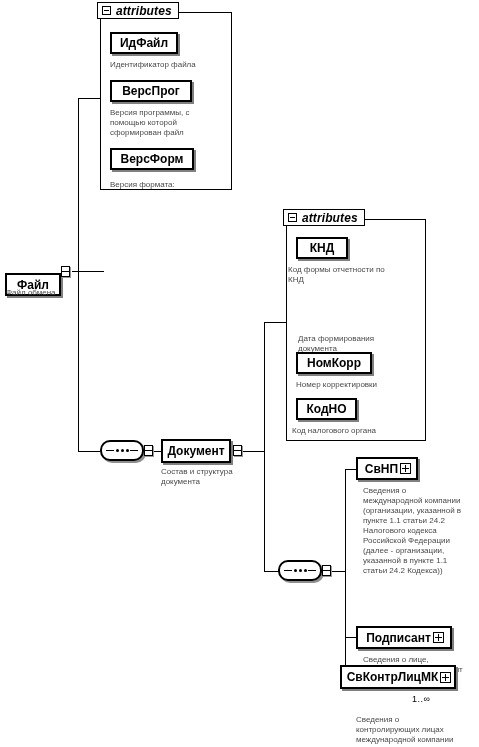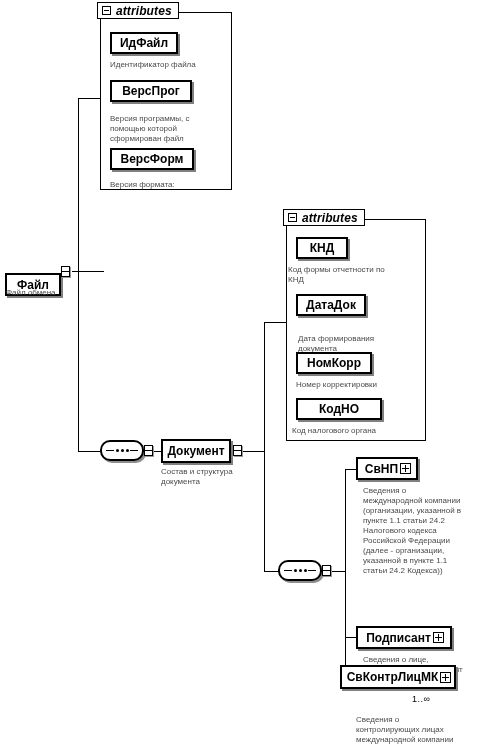--- a/index.html
+++ b/index.html
@@ -223,21 +223,21 @@
   </div>
 
   <div class="node" style="left:110px; top:32px; width:68px; height:22px;">
     <span class="name">ИдФайл</span>
   </div>
   <div class="caption" style="left:110px; top:60px; width:120px;">Идентификатор файла</div>
 
   <div class="node" style="left:110px; top:80px; width:82px; height:22px;">
     <span class="name">ВерсПрог</span>
   </div>
-  <div class="caption" style="left:110px; top:108px; width:118px;margin-top:6px;">Версия программы, с
+  <div class="caption" style="left:110px; top:108px; width:118px;">Версия программы, с
 помощью которой
 сформирован файл</div>
 
   <div class="node" style="left:110px; top:148px; width:84px; height:22px;">
     <span class="name">ВерсФорм</span>
   </div>
   <div class="caption" style="left:110px; top:180px; width:140px;">Версия формата:</div>
 
   <div class="node" style="left:5px; top:260px; width:56px; height:23px;margin-top:13px;">
     <span class="name">Файл</span>
@@ -250,32 +250,29 @@
     <span class="plusminus"></span>
     <span class="label">attributes</span>
   </div>
 
   <div class="node" style="left:296px; top:237px; width:52px; height:22px;">
     <span class="name">КНД</span>
   </div>
   <div class="caption" style="left:288px; top:265px; width:130px;">Код формы отчетности по
 КНД</div>
 
-  <div class="node" style="left:296px; top:294px; width:70px; height:22px;">
-    <span class="name">ДатаДок</span>
-  </div>
   <div class="caption" style="left:298px; top:334px; width:124px;">Дата формирования
 документа</div>
 
   <div class="node" style="left:296px; top:352px; width:76px; height:22px;">
     <span class="name">НомКорр</span>
   </div>
   <div class="caption" style="left:296px; top:380px; width:124px;">Номер корректировки</div>
 
-  <div class="node" style="left:296px; top:398px; width:86px; height:22px;">
+  <div class="node" style="left:296px; top:398px; width:61px; height:22px;">
     <span class="name">КодНО</span>
   </div>
   <div class="caption" style="left:292px; top:426px; width:130px;">Код налогового органа</div>
 
   <div class="seq" style="left:100px; top:440px;">
     <span class="dash l"></span>
     <span class="dot"></span>
     <span class="dot"></span>
     <span class="dot"></span>
     <span class="dash r"></span>

